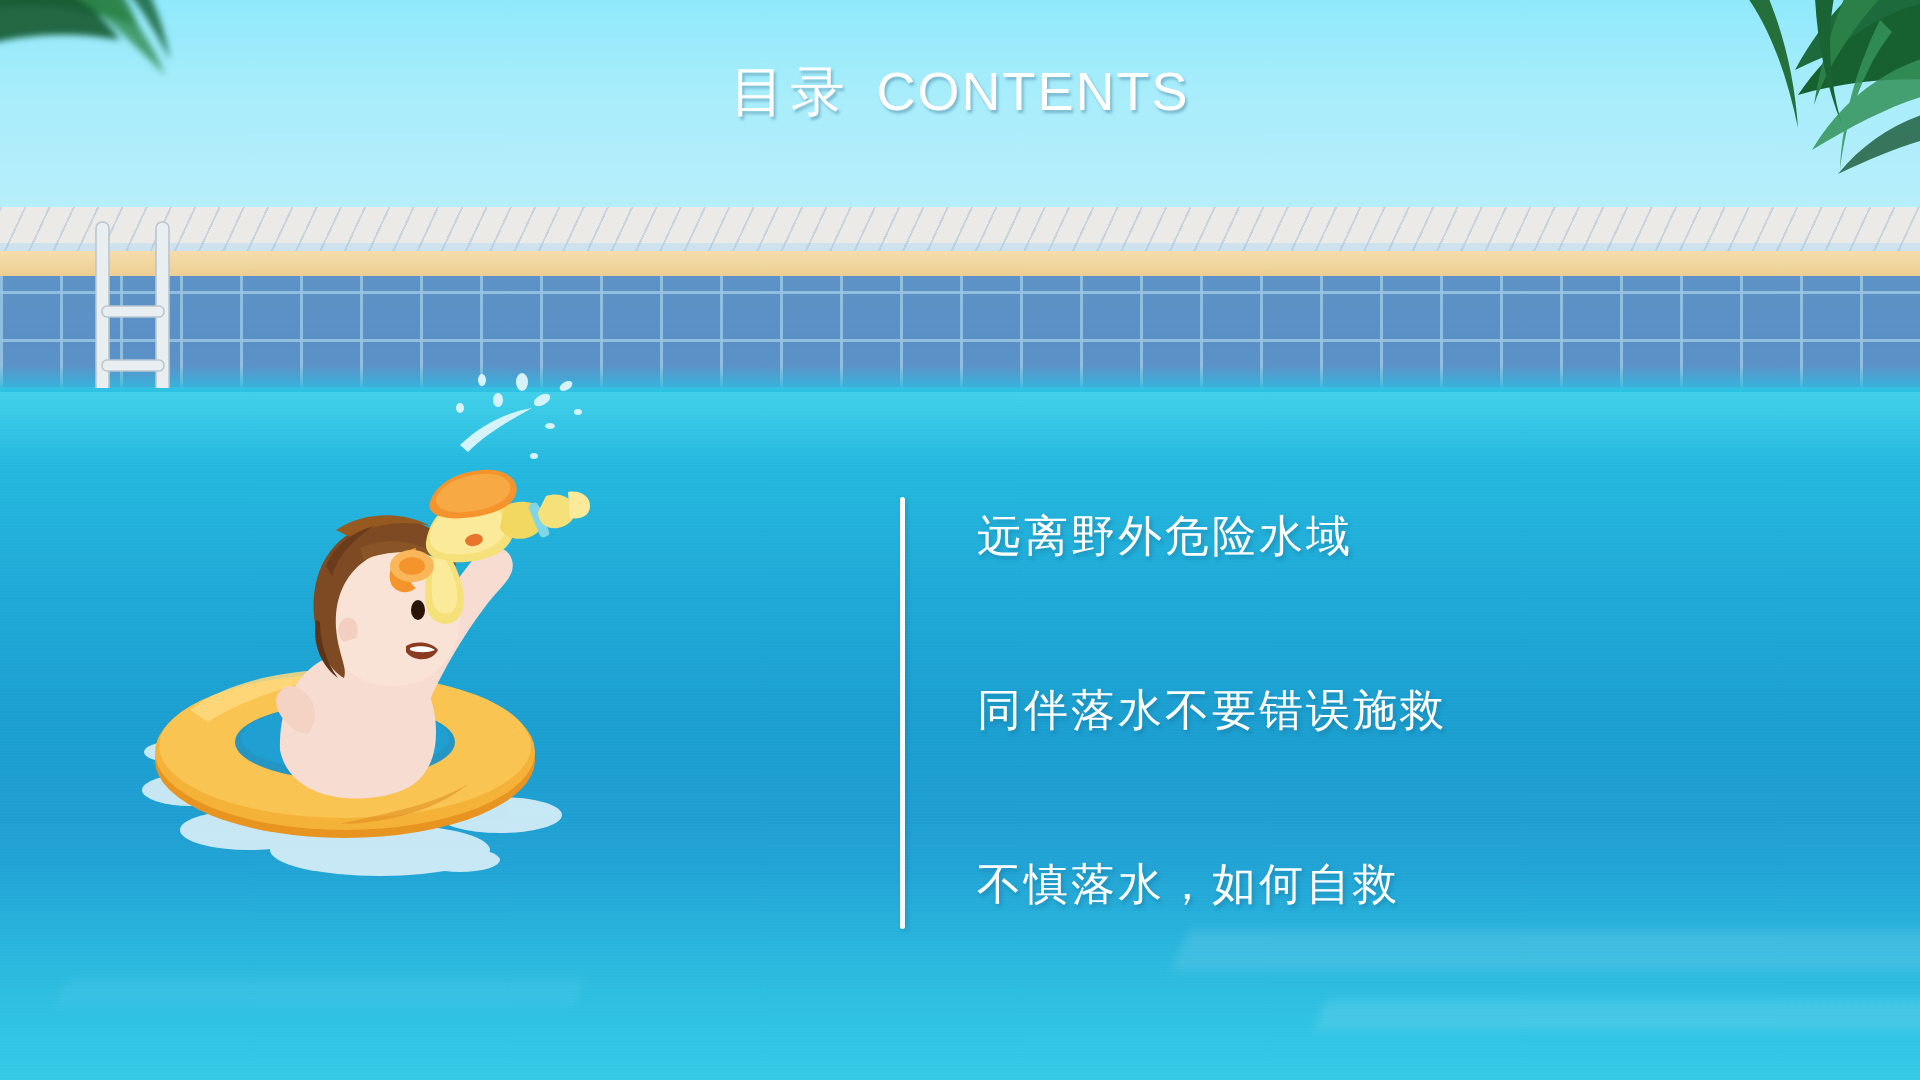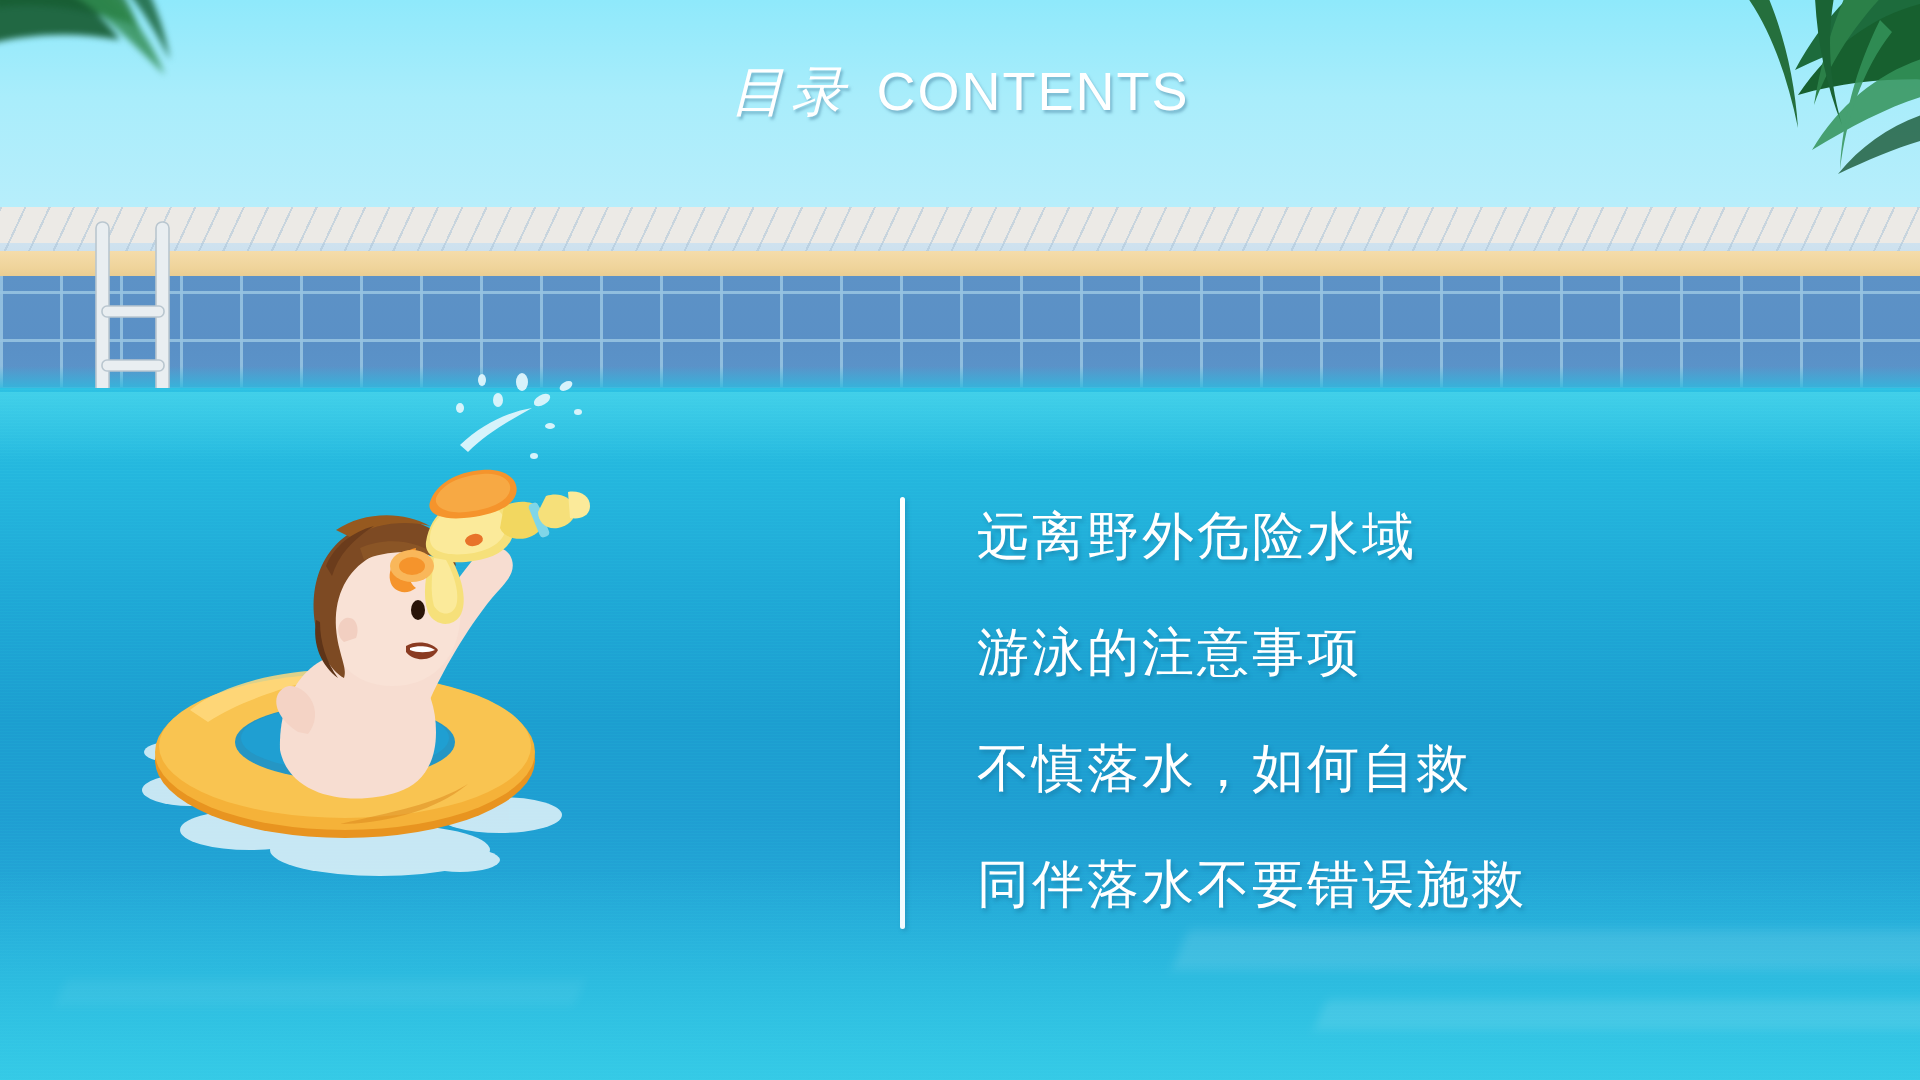--- a/index.html
+++ b/index.html
@@ -151,21 +151,20 @@
     letter-spacing: 1px;
     text-shadow: 2px 3px 3px rgba(80,140,170,.55);
     white-space: nowrap;
     user-select: none;
   }
   .title .cn {
     font-family: "Liberation Serif", "DejaVu Serif", serif;
     font-weight: 400;
     letter-spacing: 6px;
     margin-right: 26px;
-    font-style: italic;
   }
   .title .en {
     font-family: Liberation Sans, sans-serif;
     font-weight: 400;
     letter-spacing: 2px;
   }
 
   
   .contents {
     position: absolute;
@@ -183,21 +182,21 @@
   }
   .items {
     display: flex;
     flex-direction: column;
     justify-content: space-between;
     padding: 12px 0 16px 72px;
   }
   .item {
     color: #ffffff;
     font-family: "Liberation Serif", "DejaVu Serif", serif;
-    font-size: 52px;
+    font-size: 44px;
     line-height: 56px;
     letter-spacing: 3px;
     white-space: nowrap;
     text-shadow: 2px 3px 4px rgba(20,105,145,.45);
     user-select: none;
   }
 </style>
 </head>
 <body>
 
@@ -341,19 +340,18 @@
       <ellipse cx="282" cy="206" rx="13" ry="9" fill="#f5942c"></ellipse>
 
       <ellipse cx="344" cy="180" rx="9" ry="6" fill="#e8732a" transform="rotate(-12 344 180)"></ellipse>
     </g>
   </svg>
 
   <div class="contents">
     <div class="divider"></div>
     <div class="items">
       <div class="item">远离野外危险水域</div>
-      <div class="item">游泳的注意事项</div>
+      <div class="item">同伴落水不要错误施救</div>
       <div class="item">不慎落水，如何自救</div>
-      <div class="item">同伴落水不要错误施救</div>
     </div>
   </div>
 
 </div>
 
 </body></html>

